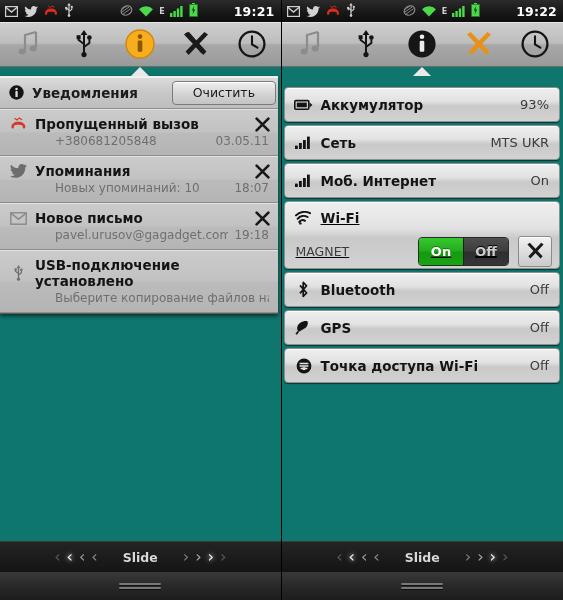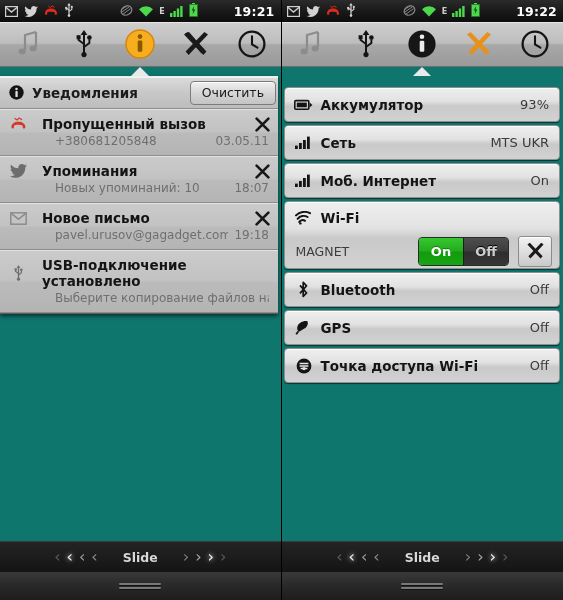--- a/index.html
+++ b/index.html
@@ -56,34 +56,34 @@
     height:31px;display:flex;align-items:center;
     padding:0 6px 0 9px;
     background:linear-gradient(to bottom,#dcdcdc 0%,#c8c8c8 50%,#bdbdbd 100%);
     border-bottom:1px solid #8e8e8e;
     box-shadow:inset 0 1px 0 #f2f2f2;
   }
   .notif-head .h-ico{margin-right:8px;display:flex;}
   .notif-head .h-title{font-size:13.5px;font-weight:bold;color:#1b1b1b;flex:1;}
   .clear-btn{
     font-size:12.5px;color:#1b1b1b;
-    padding:3px 11px 4px;border:1px solid #7b7b7b;border-radius:4px;
+    padding:3px 20px 4px;border:1px solid #7b7b7b;border-radius:4px;
     background:linear-gradient(to bottom,#f0f0f0,#d4d4d4 55%,#c4c4c4);
     box-shadow:inset 0 1px 0 #fff;
     white-space:nowrap;margin-right:-4px;cursor:pointer;
   }
   .n-item{
     position:relative;
     background:linear-gradient(to bottom,#cbcbcb 0%,#c2c2c2 48%,#bbbbbb 52%,#b4b4b4 100%);
     border-top:1px solid #e2e2e2;
     border-bottom:1px solid #8d8d8d;
     padding:6px 9px 7px 9px;
     box-sizing:border-box;cursor:pointer;
   }
-  .n-row1{display:flex;align-items:center;gap:15px;}
+  .n-row1{display:flex;align-items:center;gap:8px;}
   .n-ico{width:18px;display:flex;justify-content:center;align-items:center;flex:0 0 18px;}
   .n-title{font-size:13.5px;font-weight:bold;color:#141414;}
   .n-row2{display:flex;align-items:baseline;margin-top:2px;padding-left:26px;}
   .n-sub{font-size:12px;color:#6f6f6f;flex:1;white-space:nowrap;overflow:hidden;margin-left:20px;}
   .n-time{font-size:12px;color:#6f6f6f;white-space:nowrap;padding-left:6px;}
   .n-close{
     position:absolute;right:7px;top:5px;
     width:18px;height:18px;cursor:pointer;
     display:flex;align-items:center;justify-content:center;
   }
@@ -92,21 +92,21 @@
   .settings{position:absolute;left:0;top:20px;width:100%;padding:0 3px 0 2px;box-sizing:border-box;}
   .s-row{
     background:linear-gradient(to bottom,#efefef 0%,#e2e2e2 40%,#c9c9c9 55%,#d2d2d2 100%);
     border:1px solid #8f8f8f;border-radius:4px;
     margin-bottom:3px;
     box-shadow:inset 0 1px 0 #fdfdfd,0 1px 1px rgba(0,0,0,.55);
     display:flex;align-items:center;
     height:35px;box-sizing:border-box;
     padding:0 10px 0 9px;cursor:pointer;position:relative;
   }
-  .s-row.tall{height:68px;display:block;padding:0;}
+  .s-row.tall{height:68px;display:block;padding:0;text-decoration:underline;}
   .s-ico{width:20px;flex:0 0 20px;display:flex;align-items:center;justify-content:center;margin-right:7px;}
   .s-label{font-size:13.5px;font-weight:bold;color:#141414;flex:1;}
   .s-value{font-size:13px;color:#3a3a3a;}
   .wifi-top{display:flex;align-items:center;height:32px;padding:0 10px 0 9px;}
   .wifi-bot{display:flex;align-items:center;height:34px;padding:0 7px 0 11px;}
   .wifi-ssid{font-size:12.5px;color:#3c3c3c;flex:1;}
   .toggle{
     display:flex;border:1px solid #2a2a2a;border-radius:4px;overflow:hidden;
     height:27px;box-shadow:inset 0 1px 1px rgba(0,0,0,.45);
   }

